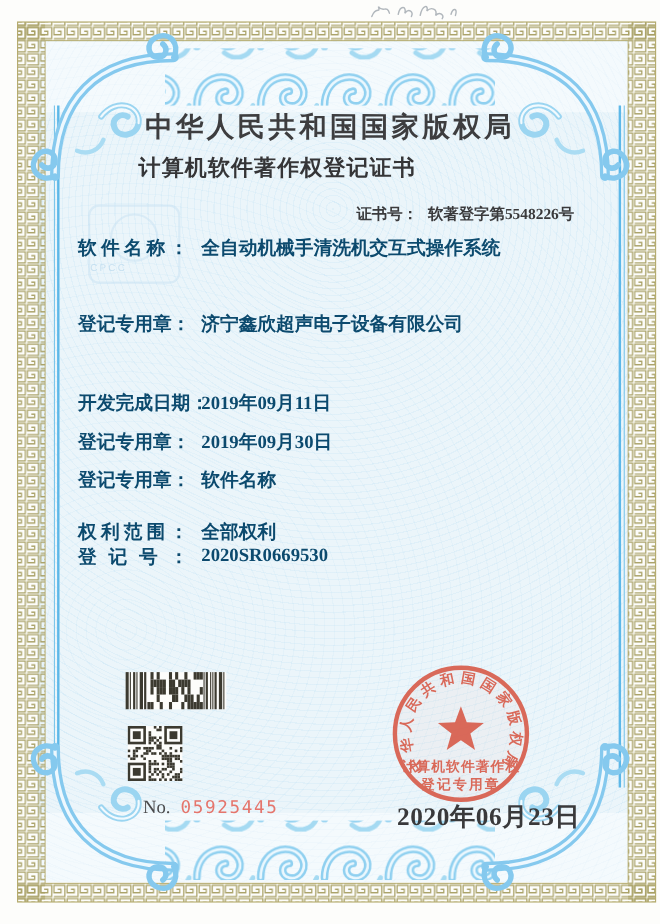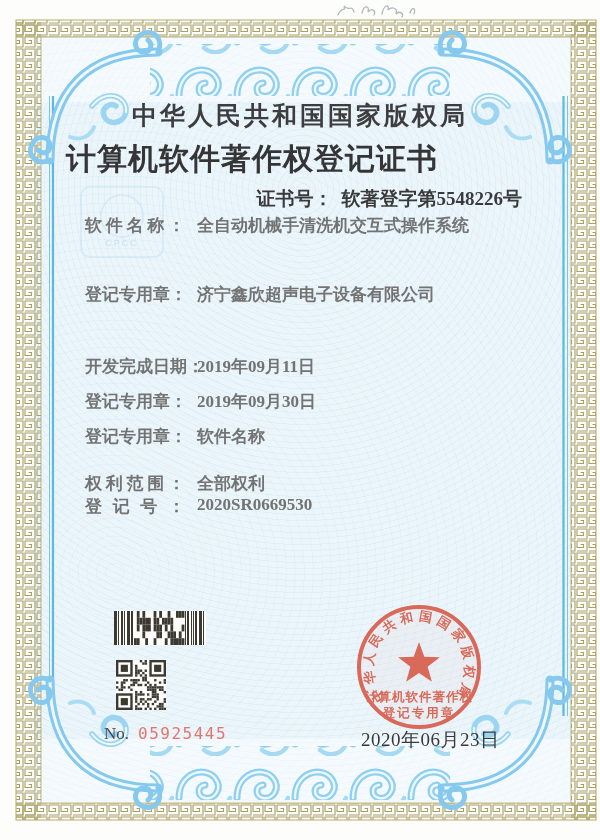--- a/index.html
+++ b/index.html
@@ -19,51 +19,51 @@
   }
   .band-light{position:absolute;left:34px;width:538px;background:rgba(252,254,255,.55);}
   svg.deco{position:absolute;left:0;top:0;}
   
   .authority{
     position:absolute;left:0;top:99px;width:600px;text-align:center;
     font-size:25px;font-weight:bold;letter-spacing:3px;color:#3d3d3f;
   }
   .cert-title{
     position:absolute;left:0;top:139px;width:504px;text-align:center;
-    font-size:30px;font-weight:bold;letter-spacing:1px;color:#353537;
+    font-size:20px;font-weight:bold;letter-spacing:1px;color:#353537;
   }
   .cert-no{
-    position:absolute;right:78px;top:186px;font-size:19px;font-weight:bold;color:#3a3a3c;
+    position:absolute;right:78px;top:186px;font-size:14px;font-weight:bold;color:#3a3a3c;
   }
   .cert-no .val{margin-left:9px;}
   .fields{position:absolute;left:71px;top:214px;width:470px;}
-  .frow{position:absolute;left:0;font-size:17px;font-weight:bold;color:#737373;white-space:nowrap;margin-left:14px;}
+  .frow{position:absolute;left:0;font-size:17px;font-weight:bold;color:#0c4a6e;white-space:nowrap;}
   .frow .lbl{
     display:inline-block;width:100px;text-align:justify;text-align-last:justify;
     -moz-text-align-last:justify;vertical-align:top;
   }
   .frow .val{margin-left:12px;}
   .frow .val2{display:block;margin-left:112px;font-size:15.5px;margin-top:4px;}
   .statement{
     position:absolute;left:71px;top:527px;width:455px;
     font-size:16px;font-weight:bold;line-height:35px;text-indent:2em;color:#3a3a3c;
     text-align:justify;
   }
-  .serial{position:absolute;left:84px;top:724px;font-size:17px;color:#4a4a4c;padding-left:20px;}
+  .serial{position:absolute;left:110px;top:724px;font-size:17px;color:#4a4a4c;padding-left:20px;}
   .serial .num{
     color:#e5756c;font-family:"DejaVu Sans Mono","Liberation Mono",monospace;
     font-size:16px;letter-spacing:1.5px;margin-left:9px;
   }
   .issue-date{
-    position:absolute;left:361px;top:727px;font-size:19px;font-weight:normal;
+    position:absolute;left:361px;top:727px;font-size:23px;font-weight:bold;
     color:#39393b;letter-spacing:.5px;
   }
   .watermark{
     position:absolute;left:80px;top:186px;width:80px;height:68px;border-radius:10px;
-    border:2px solid rgba(200,226,242,.95);opacity:.55;text-align:center;
+    border:2px solid rgba(200,226,242,.95);opacity:.55;text-align:left;
   }
   .watermark .circ{
     width:40px;height:40px;border-radius:50%;border:2px solid rgba(200,226,242,.95);
     margin:6px auto 0;
   }
   .watermark .wm-txt{
     font-size:9px;letter-spacing:2px;color:rgba(165,205,232,.95);
     font-family:"Liberation Sans","DejaVu Sans",sans-serif;
   }
   .barcode-box{position:absolute;left:114px;top:611px;}

